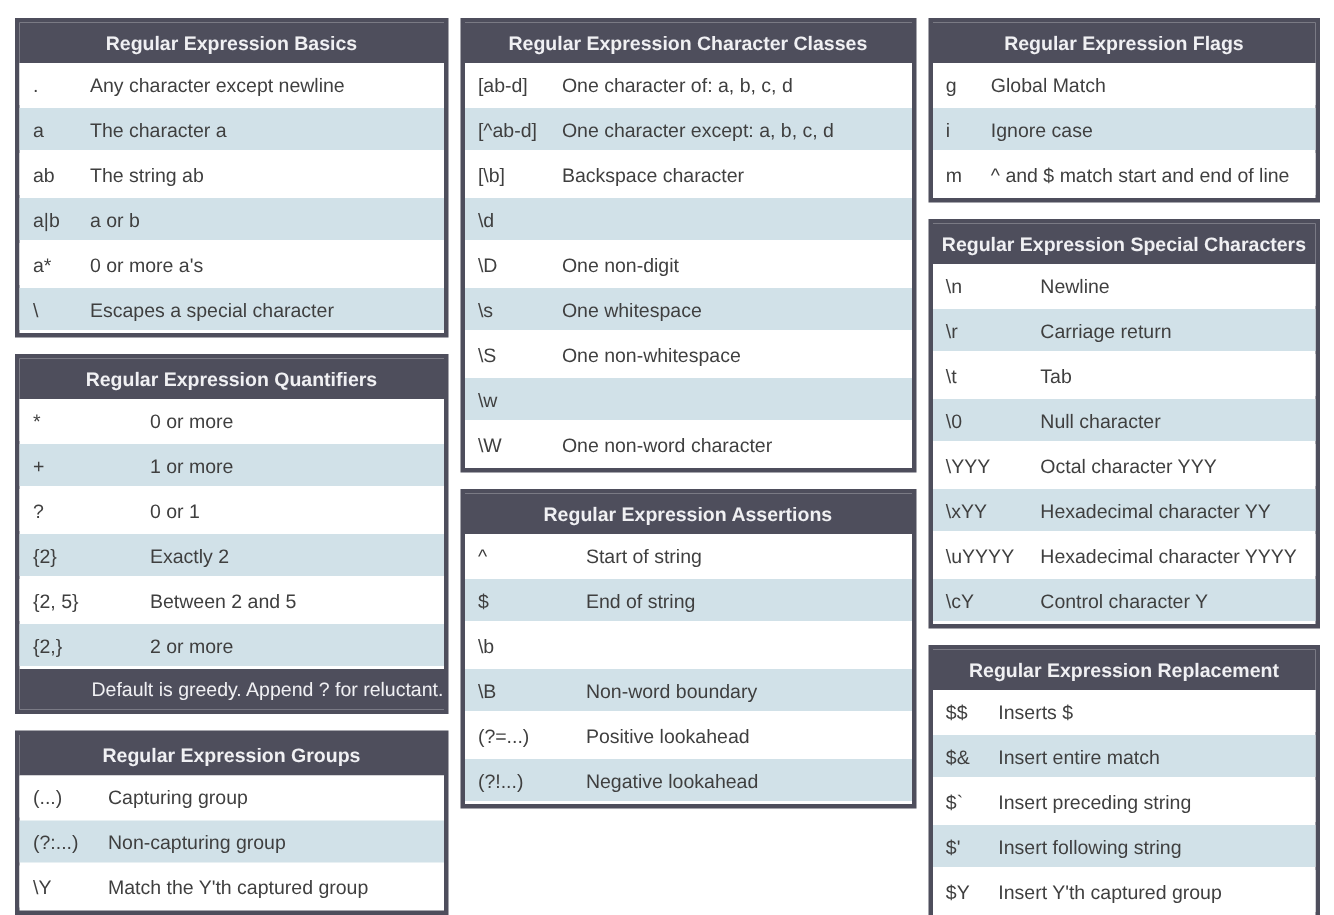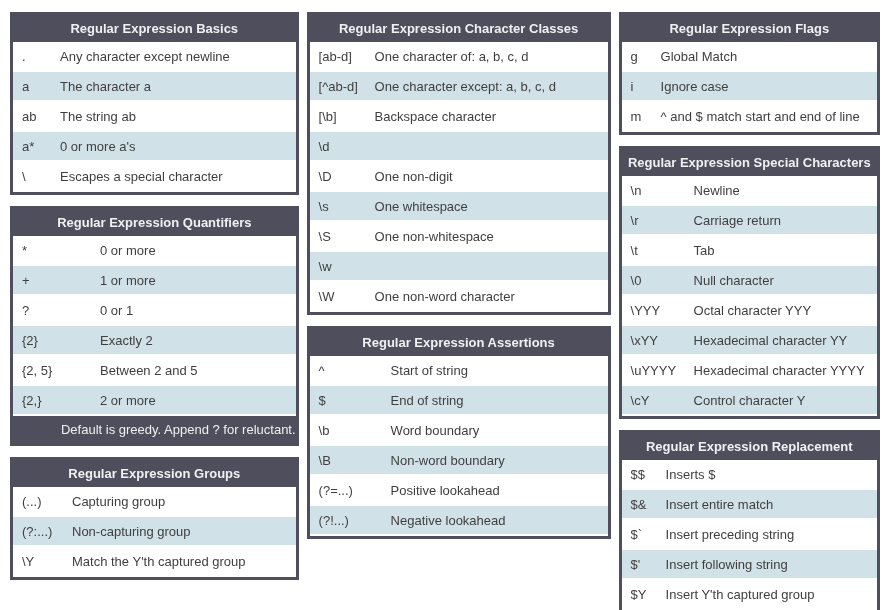--- a/index.html
+++ b/index.html
@@ -60,20 +60,24 @@
           </div>
           <div class="row">
             <div class="sym">a</div>
             <div class="desc">The character a</div>
           </div>
           <div class="row">
             <div class="sym">ab</div>
             <div class="desc">The string ab</div>
           </div>
           <div class="row">
+            <div class="sym">a|b</div>
+            <div class="desc">a or b</div>
+          </div>
+          <div class="row">
             <div class="sym">a*</div>
             <div class="desc">0 or more a's</div>
           </div>
           <div class="row">
             <div class="sym">\</div>
             <div class="desc">Escapes a special character</div>
           </div>
         </div>
     </div>
     <div class="rtable t-quantifiers">
@@ -171,21 +175,20 @@
           <div class="row">
             <div class="sym">^</div>
             <div class="desc">Start of string</div>
           </div>
           <div class="row">
             <div class="sym">$</div>
             <div class="desc">End of string</div>
           </div>
           <div class="row">
             <div class="sym">\b</div>
-            <div class="desc">Word boundary</div>
           </div>
           <div class="row">
             <div class="sym">\B</div>
             <div class="desc">Non-word boundary</div>
           </div>
           <div class="row">
             <div class="sym">(?=...)</div>
             <div class="desc">Positive lookahead</div>
           </div>
           <div class="row">

